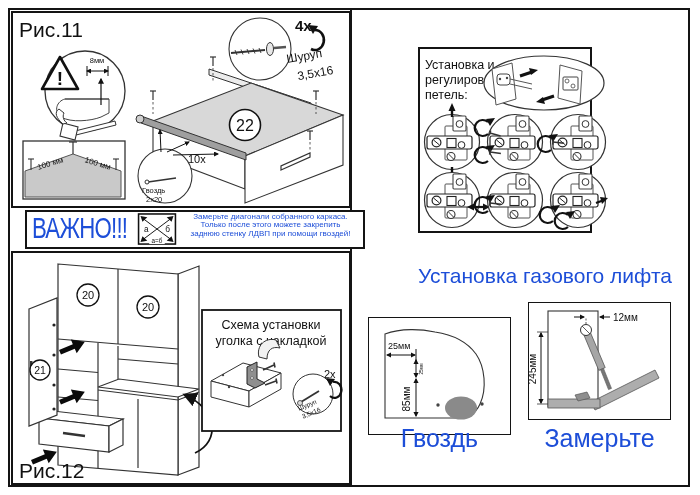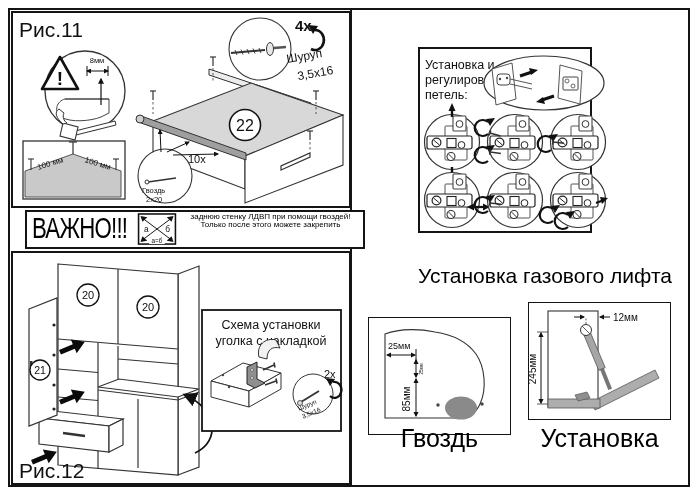--- a/index.html
+++ b/index.html
@@ -1,17 +1,17 @@
 <!DOCTYPE html>
 <html><head>
 <meta charset="utf-8">
 <style>
   html,body{margin:0;padding:0;background:#e9e9e9;}
   .page{position:relative;width:700px;height:495px;background:#ffffff;
-        font-family:"Liberation Sans", sans-serif;color:#000000;overflow:hidden;}
+        font-family:"Liberation Sans", sans-serif;color:#1d4ed8;overflow:hidden;}
   .frame{position:absolute;left:8px;top:8px;width:682px;height:479px;
          border:2px solid #141414;box-sizing:border-box;background:#fff;}
   .divider{position:absolute;left:350px;top:8px;width:2px;height:479px;background:#141414;}
   .panel{position:absolute;border:2px solid #141414;box-sizing:border-box;background:#fff;}
   .p-fig11{left:11px;top:11px;width:340px;height:197px;}
   .p-vazhno{left:25px;top:210px;width:340px;height:39px;}
   .p-fig12{left:11px;top:251px;width:340px;height:234px;}
   .p-hinge{left:418px;top:47px;width:174px;height:186px;}
   .p-facade{left:368px;top:302px;width:143px;height:118px;border-width:1.5px;margin-top:15px;}
   .p-side{left:528px;top:302px;width:143px;height:118px;border-width:1.5px;}
@@ -154,22 +154,23 @@
           <path d="M37,30 L30,28.5 L35,24 Z"></path>
       </g>
       <rect x="5" y="12" width="8" height="9" fill="#fff"></rect>
       <rect x="27" y="12" width="8" height="9" fill="#fff"></rect>
       <rect x="12" y="24" width="16" height="8" fill="#fff"></rect>
       <text x="9" y="20" font-size="8.5" text-anchor="middle">а</text>
       <text x="31" y="20" font-size="8.5" text-anchor="middle">б</text>
       <text x="20" y="31" font-size="6.5" text-anchor="middle">а=б</text>
     </svg>
     <div class="vz-text">
+      <div>Замерьте диагонали собранного каркаса.</div>
+      <div>Только после этого можете закрепить</div>
       <div>заднюю стенку ЛДВП при помощи гвоздей!</div>
-      <div>Только после этого можете закрепить</div>
     </div>
   </div>
 
   <div class="panel p-fig12">
     <svg viewBox="0 0 336 230" width="336" height="230">
       <defs>
         <marker id="f12a" viewBox="0 0 10 10" refX="8" refY="5" markerWidth="8" markerHeight="8" orient="auto">
             <path d="M0,0 L10,5 L0,10 Z" fill="#111"></path>
           </marker>
         <g id="bldA">
@@ -404,14 +405,14 @@
       <line x1="81" y1="14" x2="71" y2="14" stroke="#111" stroke-width="1" marker-end="url(#sdA)"></line>
       <text x="84" y="18" font-size="10">12мм</text>
       <line x1="8" y1="29" x2="19" y2="29" stroke="#333" stroke-width="0.8"></line>
       <line x1="8" y1="101" x2="19" y2="101" stroke="#333" stroke-width="0.8"></line>
       <line x1="12" y1="30" x2="12" y2="100" stroke="#111" stroke-width="1" marker-start="url(#sdA)" marker-end="url(#sdA)"></line>
       <text x="7" y="66" font-size="10" text-anchor="middle" transform="rotate(-90 7 66)">245мм</text>
     </svg>
   </div>
 
   <div class="box-label lbl-facade">Гвоздь</div>
-  <div class="box-label lbl-side">Установка</div>
+  <div class="box-label lbl-side">Замерьте</div>
 </div>
 
 </body></html>

